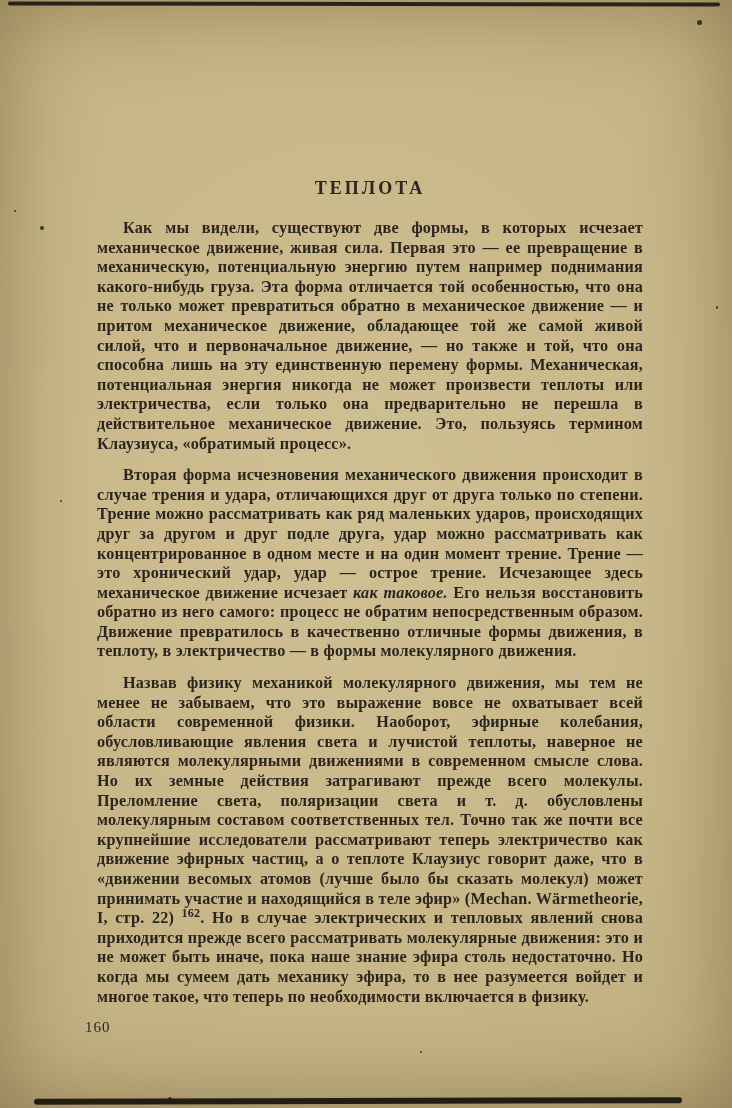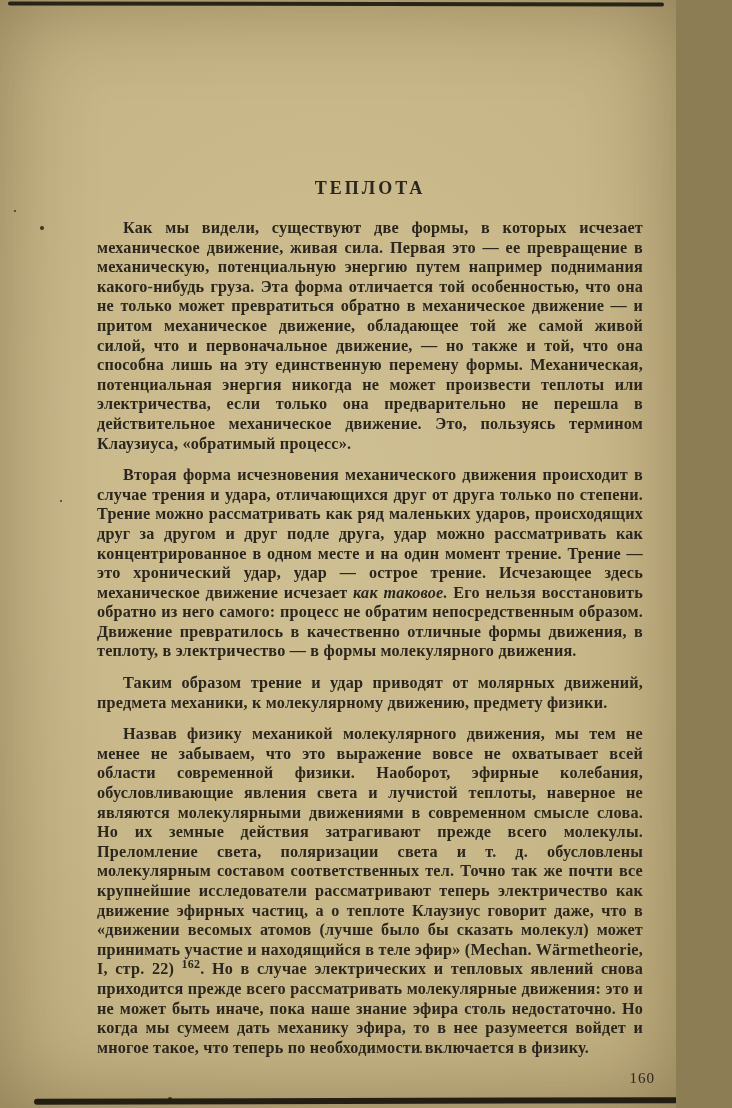--- a/index.html
+++ b/index.html
@@ -1,18 +1,18 @@
 <!DOCTYPE html>
 <html style="--ink: #2b261e;"><head>
 <meta charset="utf-8">
 <style>
   html,body{margin:0;padding:0;background:#8d7d55;}
   .page{
     position:relative;
-    width:676px;height:1108px;
+    width:732px;height:1108px;
     overflow:hidden;
     background:
       radial-gradient(ellipse 120% 95% at 48% 45%,
         #cfc094 0%, #c7b687 45%, #bdac7d 75%, #a6955f 100%);
     box-shadow: inset 0 0 90px rgba(62,46,14,.38);
     font-family:"Liberation Serif","DejaVu Serif",serif;
     color:var(--ink,#2b261e);
   }
   .text-block{
     position:absolute;
@@ -34,21 +34,20 @@
     text-indent:26px;
     letter-spacing:.2px;
     color:var(--ink,#2b261e);
     font-weight:bold;
   }
   .para sup{font-size:12px;line-height:0;}
   .page-number{
     margin-top:12px;
     font-size:15px;
     letter-spacing:1px;
-    text-align:right;
   }
   .scan-edge{position:absolute;background:#17130c;}
   .scan-edge.top{top:2px;left:8px;right:12px;height:4px;border-radius:2px;opacity:.88;transform:rotate(.1deg);}
   .scan-edge.bottom{bottom:4px;left:34px;width:648px;height:6px;border-radius:3px;opacity:.92;transform:rotate(-.15deg);}
   .speck{position:absolute;background:#241e12;border-radius:50%;opacity:.85;}
 </style>
 </head>
 <body>
 
 <div class="page">
@@ -62,19 +61,18 @@
   <div class="speck" style="left:716px;top:306px;width:2px;height:3px;"></div>
   <div class="speck" style="left:168px;top:1097px;width:4px;height:4px;"></div>
   <div class="speck" style="left:420px;top:1051px;width:2px;height:2px;"></div>
   <div class="speck" style="left:60px;top:500px;width:2px;height:2px;"></div>
 
   <div class="text-block">
     <h1 class="title">ТЕПЛОТА</h1>
     <div id="paragraphs">
         <p class="para"><span>Как мы видели, существуют две формы, в которых исчезает механическое движение, живая сила. Первая это — ее превращение в механическую, потенциальную энергию путем например поднимания какого-нибудь груза. Эта форма отличается той особенностью, что она не только может превратиться обратно в механическое движение — и притом механическое движение, обладающее той же самой живой силой, что и первоначальное движение, — но также и той, что она способна лишь на эту единственную перемену формы. Механическая, потенциальная энергия никогда не может произвести теплоты или электричества, если только она предварительно не перешла в действительное механическое движение. Это, пользуясь термином Клаузиуса, «обратимый процесс».</span></p>
         <p class="para"><span>Вторая форма исчезновения механического движения происходит в случае трения и удара, отличающихся друг от друга только по степени. Трение можно рассматривать как ряд маленьких ударов, происходящих друг за другом и друг подле друга, удар можно рассматривать как концентрированное в одном месте и на один момент трение. Трение — это хронический удар, удар — острое трение. Исчезающее здесь механическое движение исчезает </span><span style="font-style: italic;">как таковое.</span><span> Его нельзя восстановить обратно из него самого: процесс не обратим непосредственным образом. Движение превратилось в качественно отличные формы движения, в теплоту, в электричество — в формы молекулярного движения.</span></p>
-        <p class="para"><span>Таким образом трение и удар приводят от молярных движений, предмета механики, к молекулярному движению, предмету физики.</span></p>
         <p class="para"><span>Назвав физику механикой молекулярного движения, мы тем не менее не забываем, что это выражение вовсе не охватывает всей области современной физики. Наоборот, эфирные колебания, обусловливающие явления света и лучистой теплоты, наверное не являются молекулярными движениями в современном смысле слова. Но их земные действия затрагивают прежде всего молекулы. Преломление света, поляризации света и т. д. обусловлены молекулярным составом соответственных тел. Точно так же почти все крупнейшие исследователи рассматривают теперь электричество как движение эфирных частиц, а о теплоте Клаузиус говорит даже, что в «движении весомых атомов (лучше было бы сказать молекул) может принимать участие и находящийся в теле эфир» (Mechan. Wärmetheorie, I, стр. 22) </span><sup>162</sup><span>. Но в случае электрических и тепловых явлений снова приходится прежде всего рассматривать молекулярные движения: это и не может быть иначе, пока наше знание эфира столь недостаточно. Но когда мы сумеем дать механику эфира, то в нее разумеется войдет и многое такое, что теперь по необходимости включается в физику.</span></p>
       </div>
     <div class="page-number">160</div>
   </div>
 
 </div>
 
 </body></html>

